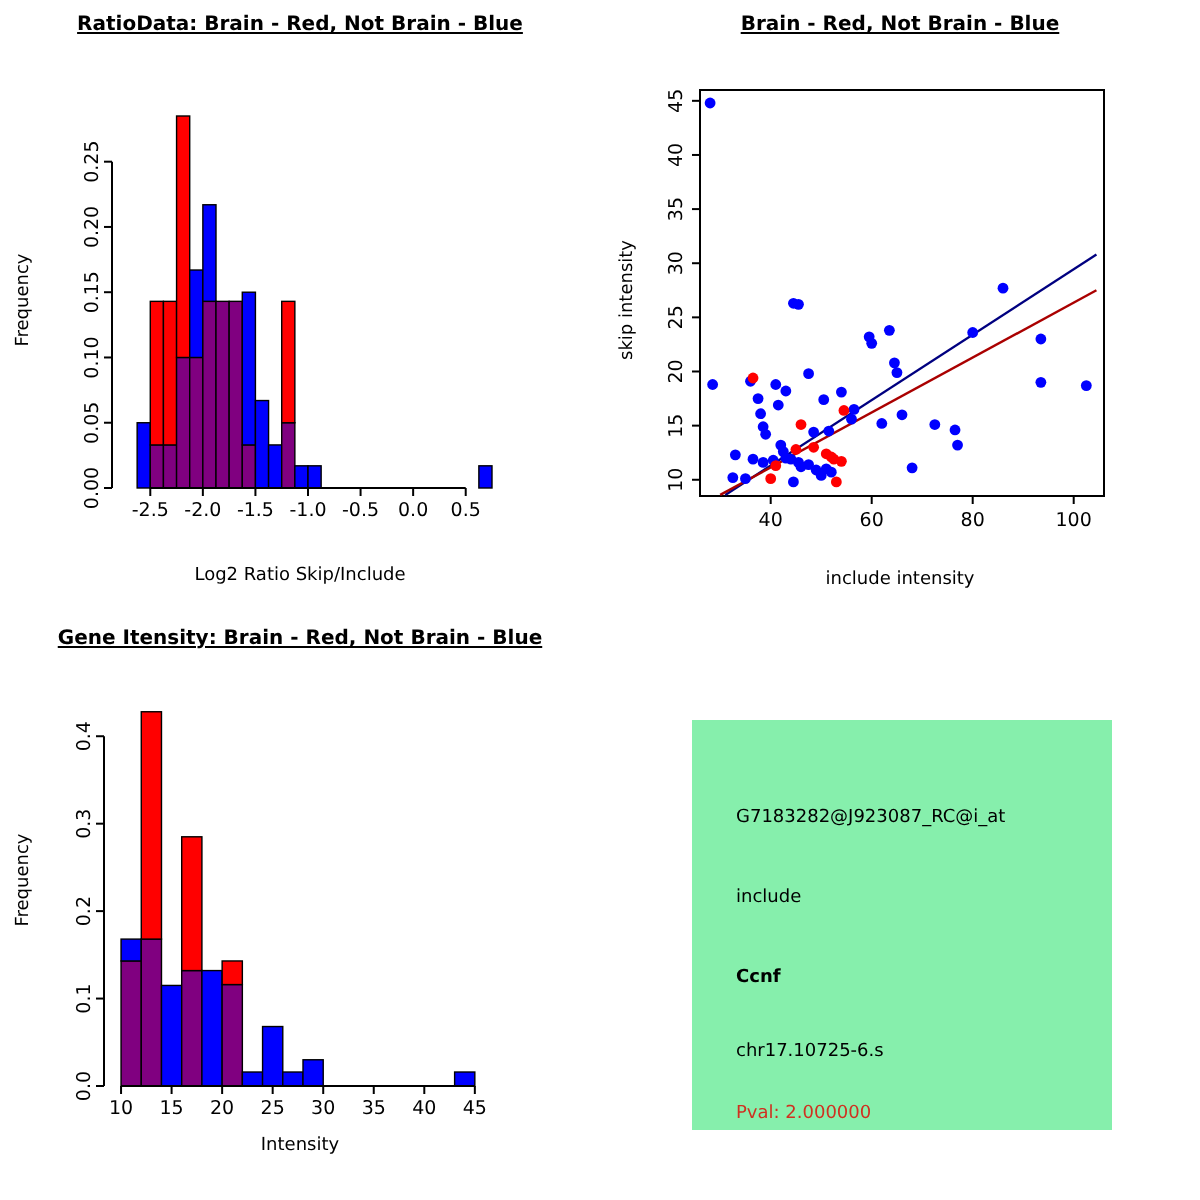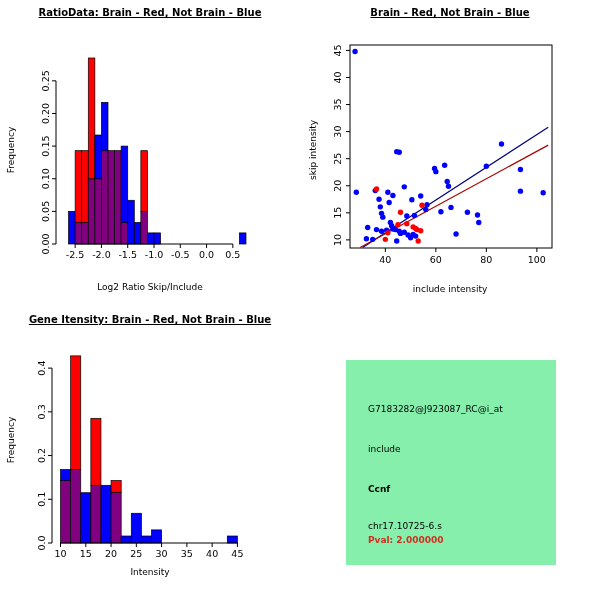--- a/index.html
+++ b/index.html
@@ -266,15 +266,15 @@
     <text class="axlab" x="14" y="140" text-anchor="middle" transform="rotate(-90 14 140)">Frequency</text>
   </svg>
 </div>
 
 <div class="panel" id="p4">
   <div class="infobox">
     <div class="infoline" style="top:44px;">G7183282@J923087_RC@i_at</div>
     <div class="infoline" style="top:84px;">include</div>
     <div class="infoline" style="top:124px;font-weight:bold;">Ccnf</div>
     <div class="infoline" style="top:161px;">chr17.10725-6.s</div>
-    <div class="infoline red" style="top:175px;font-weight:bold;">Pval: 2.000000</div>
+    <div class="infoline red" style="top:192px;">Pval: 2.000000</div>
   </div>
 </div>
 
 </body></html>

